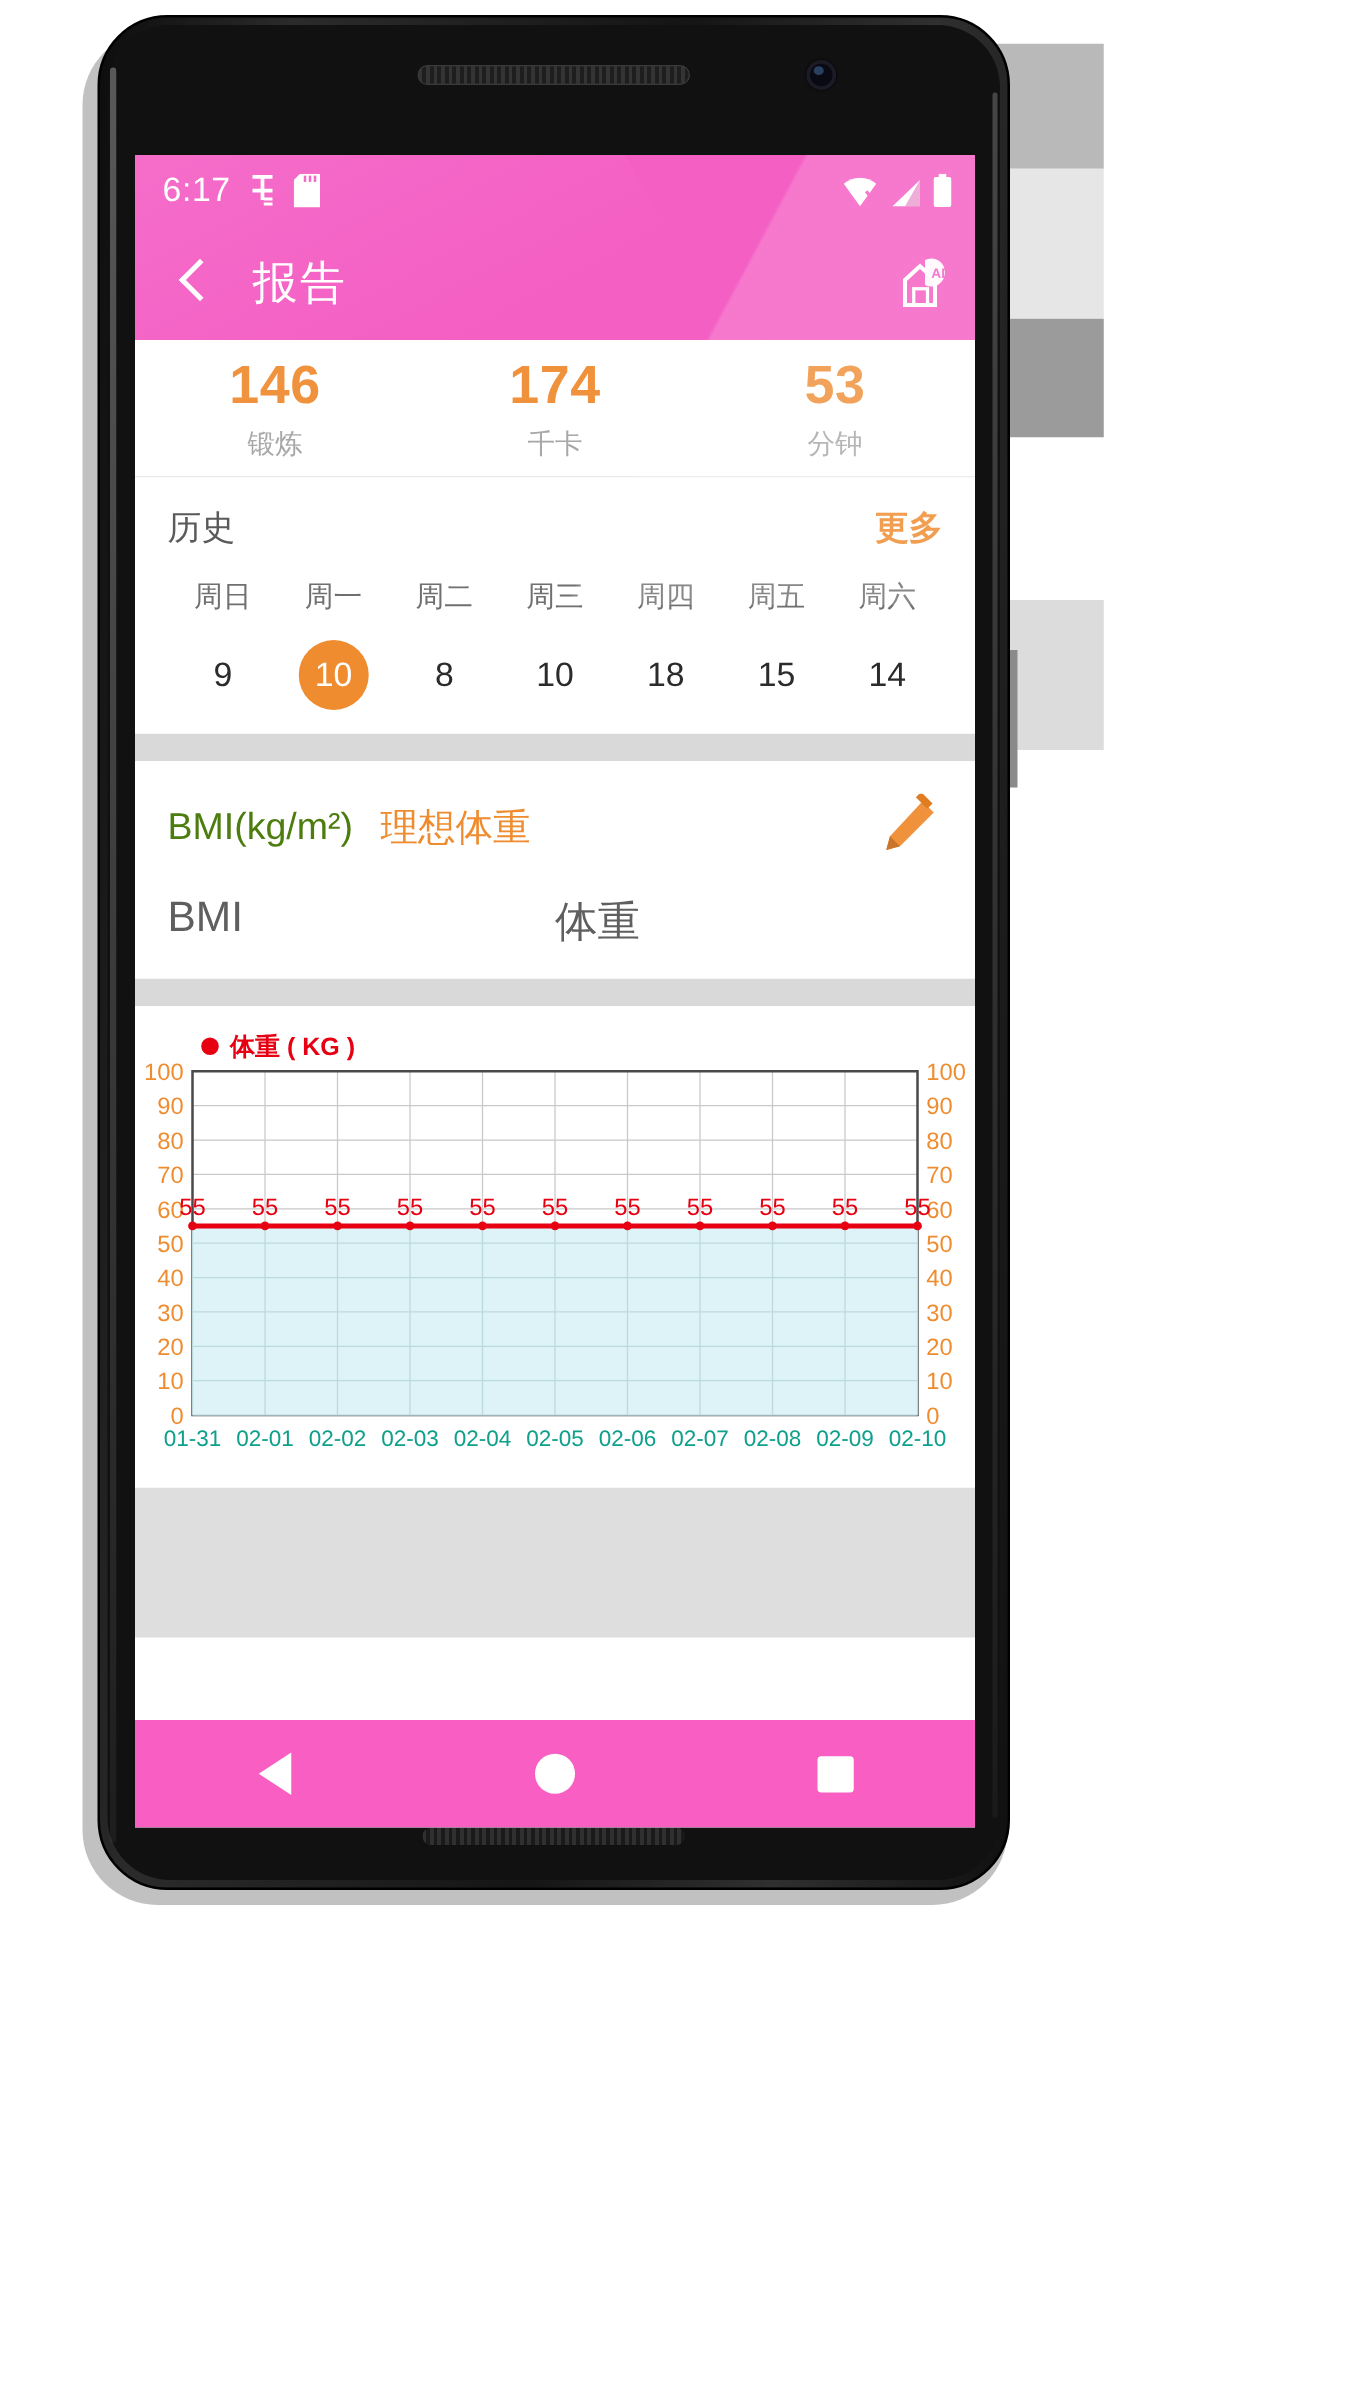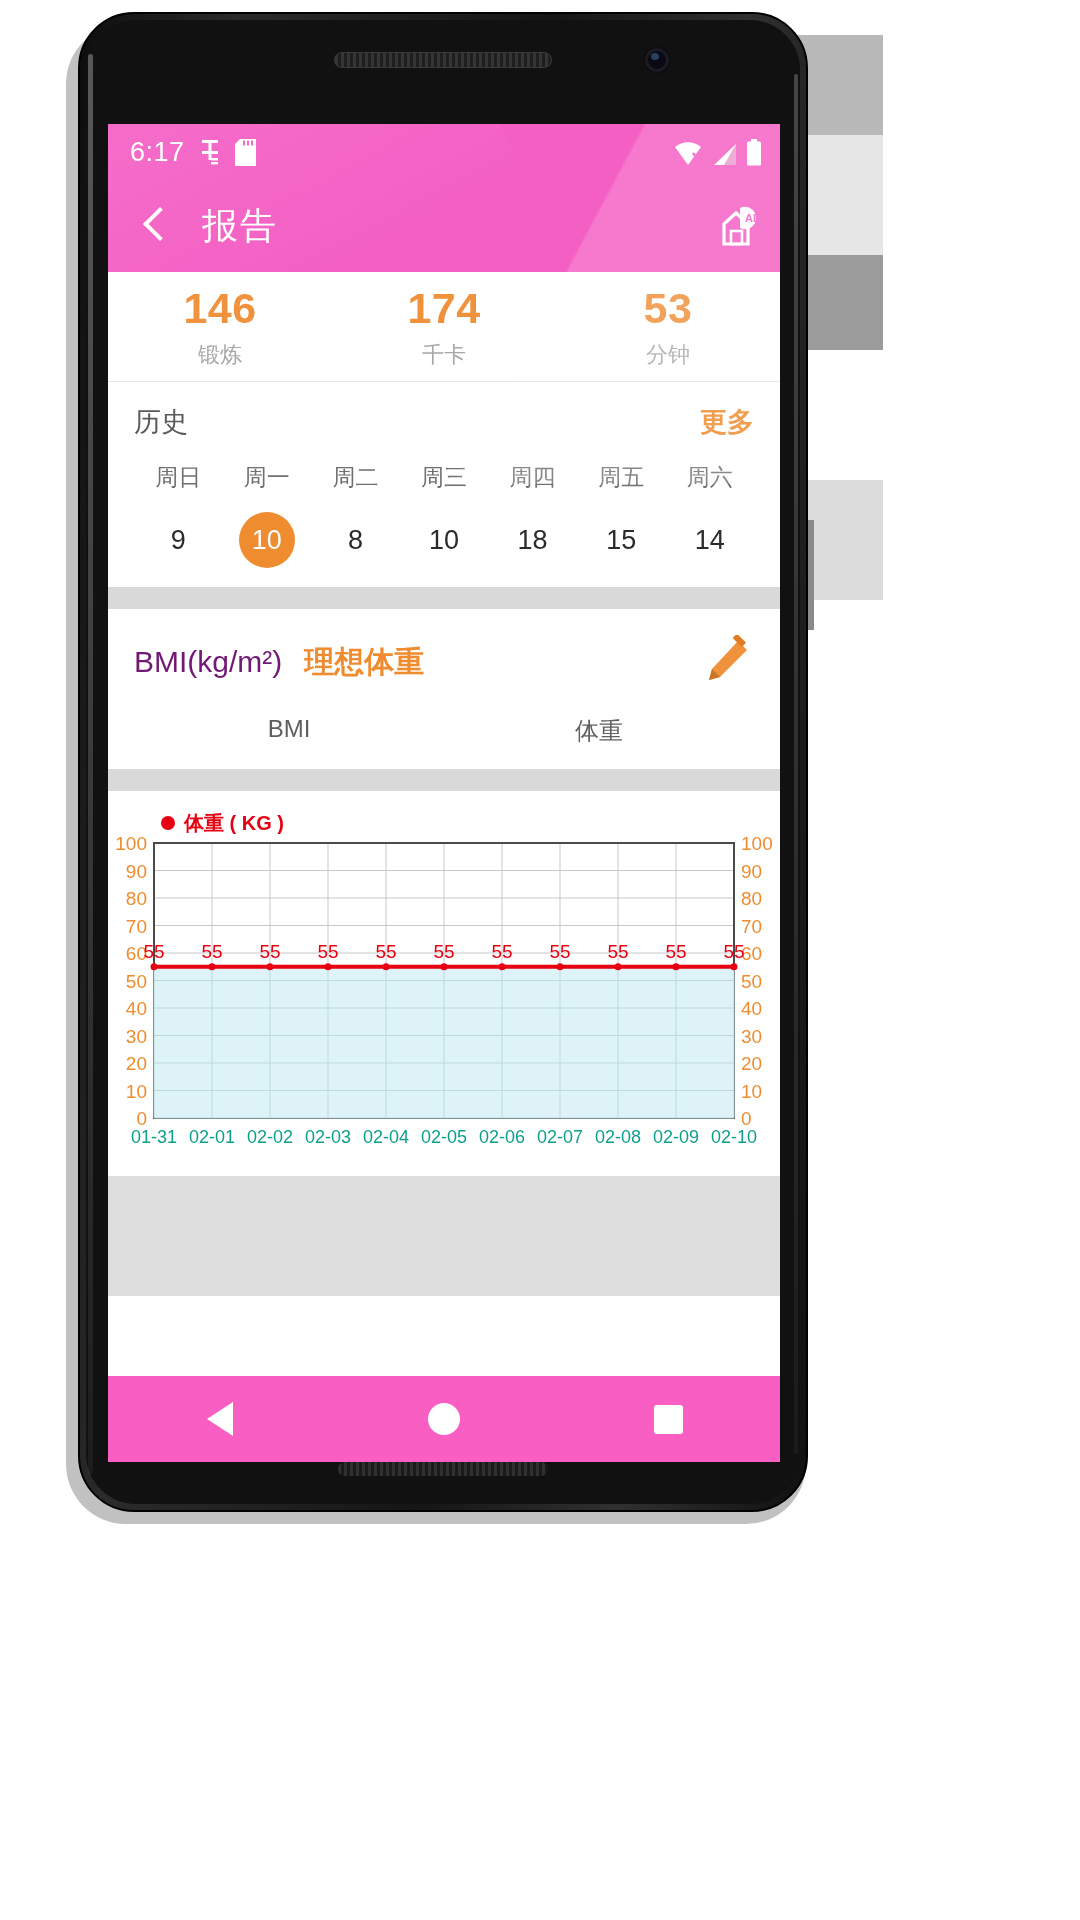--- a/index.html
+++ b/index.html
@@ -104,26 +104,26 @@
   .dt { flex:1; display:flex; align-items:center; justify-content:center; height:58px; }
   .dt span { font-size:27px; color:#2b2b2b; }
   .dt.sel span { width:56px; height:56px; border-radius:50%; background:#ef8c2f;
     color:#fff; display:flex; align-items:center; justify-content:center; }
 
   .gap { height:22px; background:#d9d9d9; }
 
   
   #bmi { background:#fff; padding:26px 26px 22px 26px; }
   #bmi-head { display:flex; align-items:center; }
-  #bmi-unit { font-size:30px; color:#701a75;text-align:right; }
-  #bmi-ideal { font-size:30px; color:#ef8c2f; margin-left:22px;font-weight:bold; }
+  #bmi-unit { font-size:30px; color:#4d7c0f;text-align:right; }
+  #bmi-ideal { font-size:30px; color:#ef8c2f; margin-left:22px; }
   #bmi-edit { margin-left:auto; width:54px; height:54px; position:relative; }
   #bmi-labels, #bmi-values { display:flex; }
   #bmi-labels { margin-top:26px; }
-  .bl { flex:1; text-align:center; font-size:24px; color:#5f5f5f; }
+  .bl { flex:1; text-align:left; font-size:34px; color:#5f5f5f; }
   #bmi-values { margin-top:22px; }
   .bv { flex:1; text-align:center; font-size:36px; color:#ef8c2f; font-weight:700; }
 
   
   #chartwrap { background:#fff; padding:12px 0 0 0; height:385px; position:relative; }
   #chartsvg { display:block; }
 
   #filler { background:#dedede; height:120px; }
 
   

